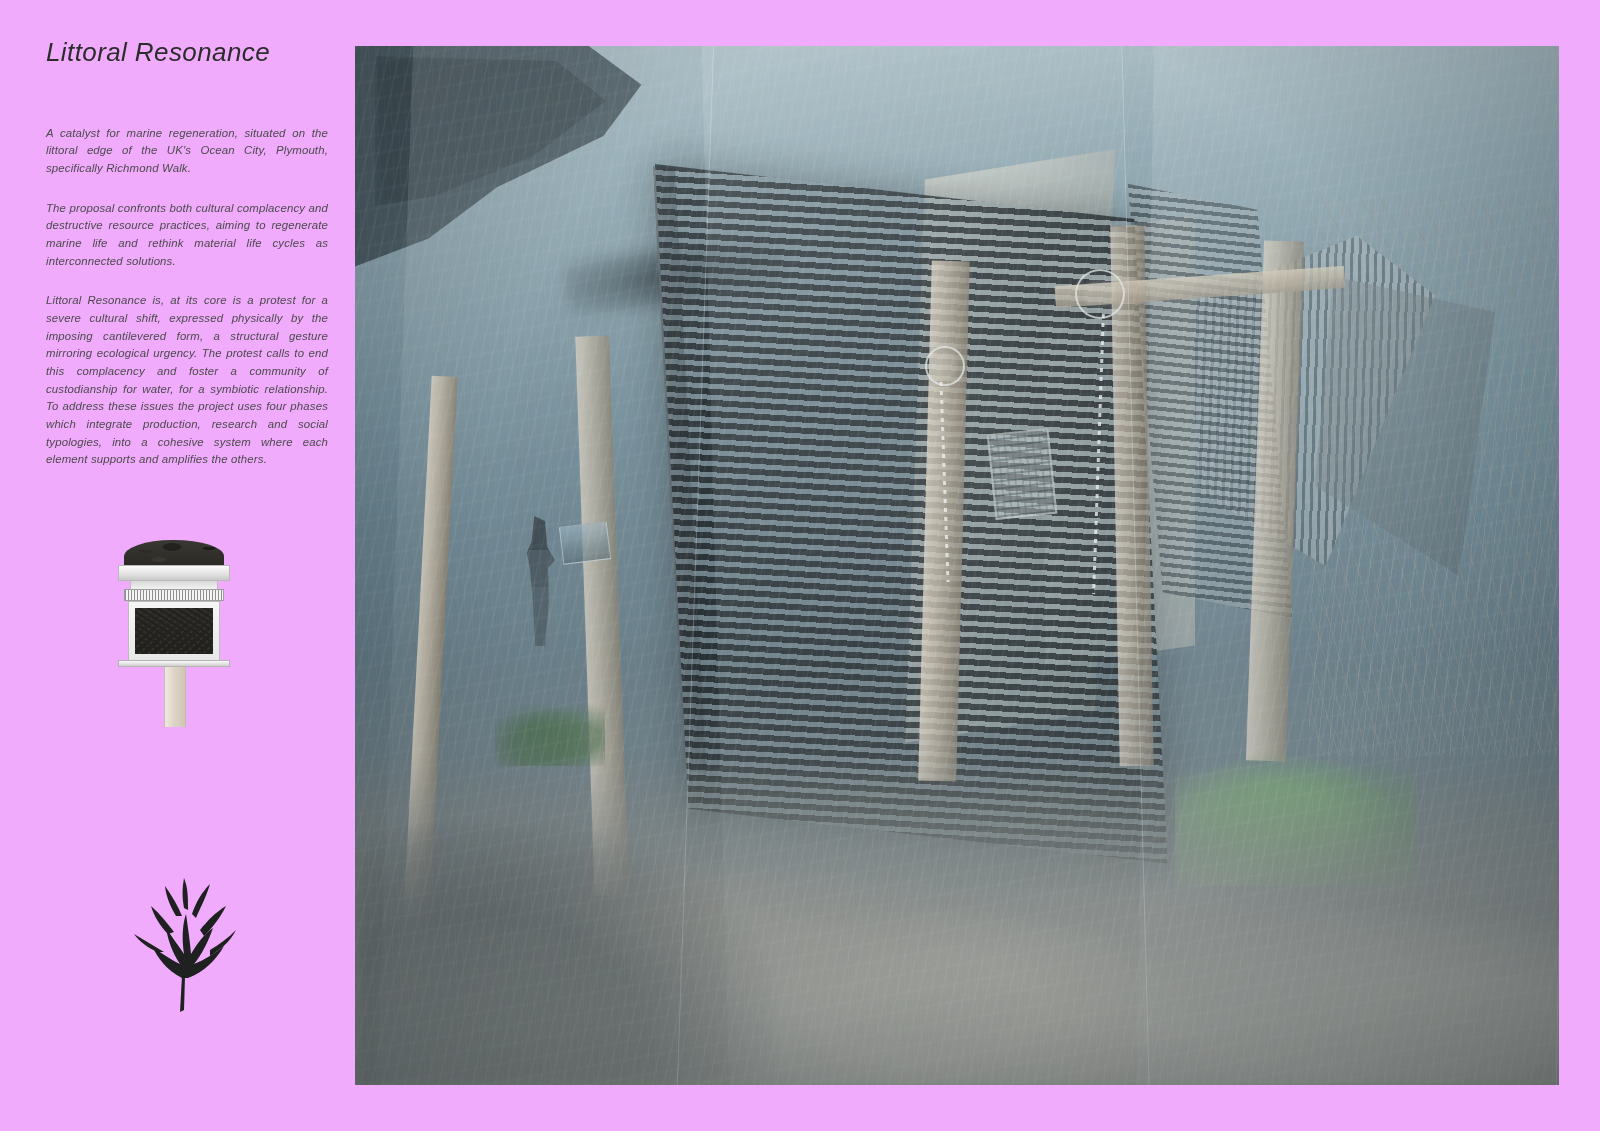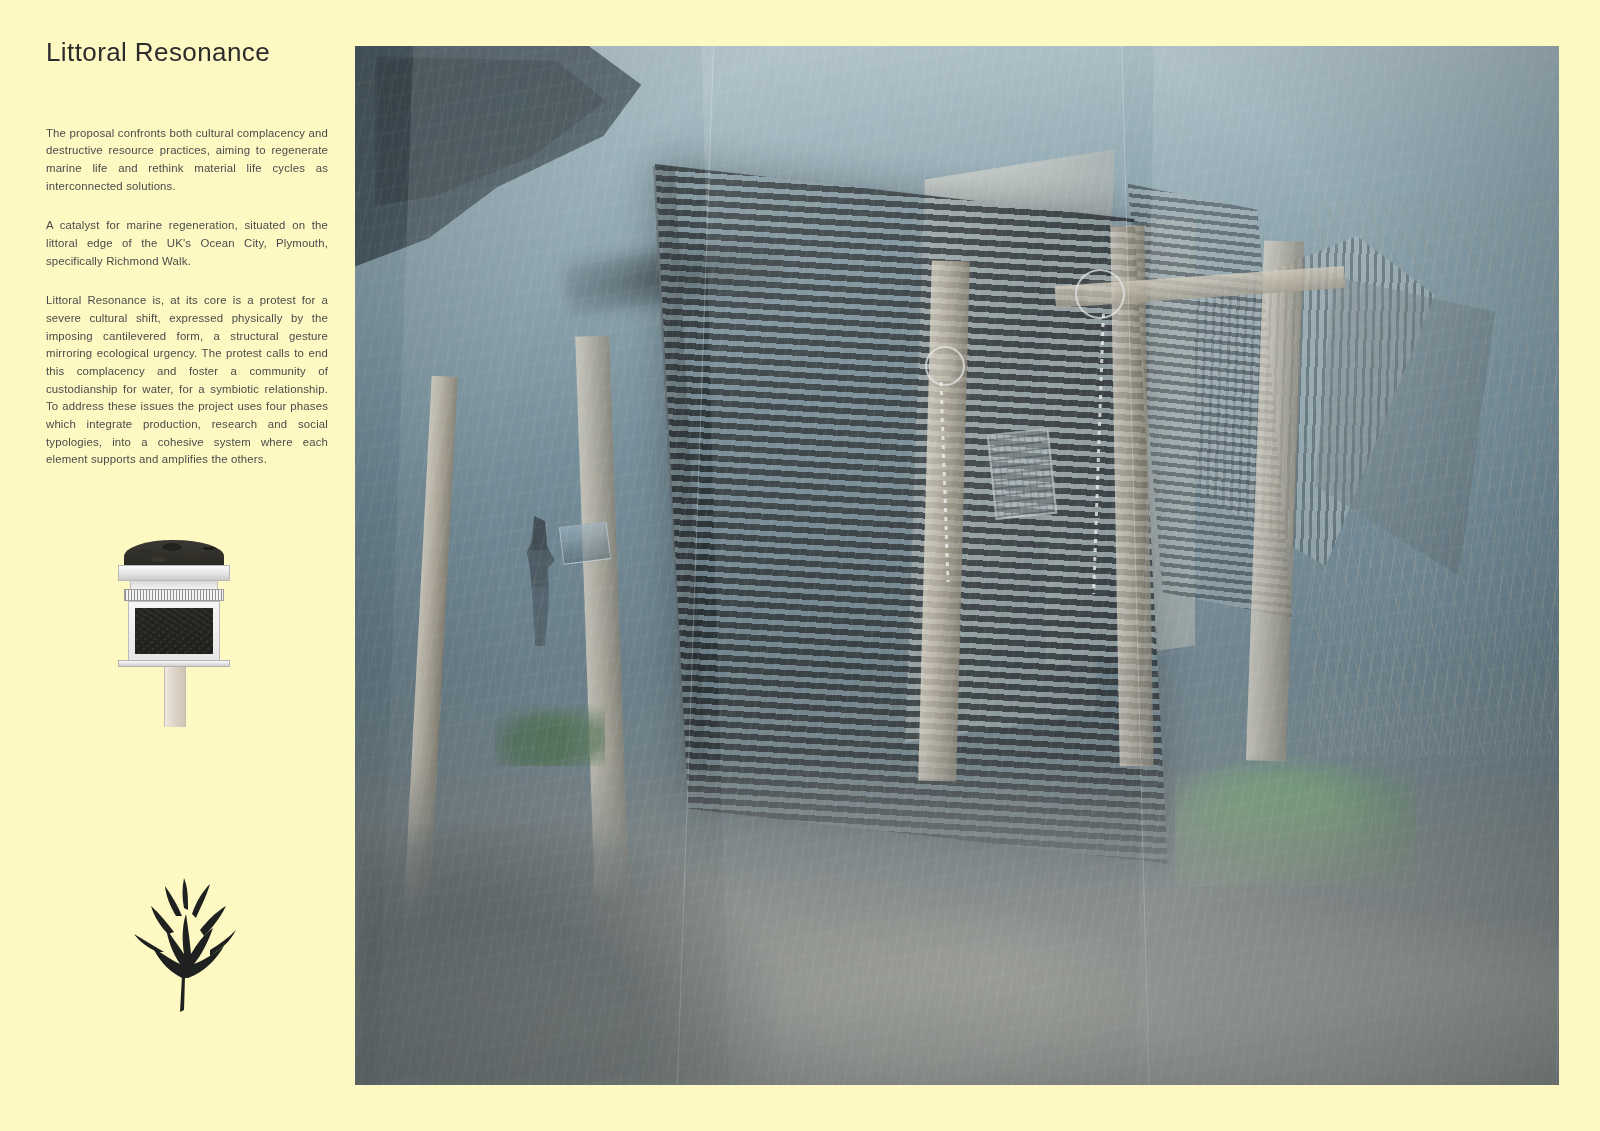--- a/index.html
+++ b/index.html
@@ -11,21 +11,22 @@
     width: 1600px;
     height: 1131px;
     font-family: "Liberation Sans", sans-serif;
     overflow: hidden;
     position: relative;
   }
 
   .board {
     position: absolute;
     inset: 0;
-    background: #fef9c3;
+    background: #f0abfc;
+    font-style: italic;
   }
 
   
   .left-col {
     position: absolute;
     left: 46px;
     top: 38px;
     width: 282px;
   }
 
@@ -364,22 +365,22 @@
     background: linear-gradient(180deg, rgba(190,200,200,0) 0%, rgba(186,192,190,0.22) 55%, rgba(176,180,176,0.32) 100%);
   }
 </style>
 </head>
 <body>
 
 <div class="board">
 
   <div class="left-col">
     <h1 class="project-title">Littoral Resonance</h1>
+    <p class="para">A catalyst for marine regeneration, situated on the littoral edge of the UK's Ocean City, Plymouth, specifically Richmond Walk.</p>
     <p class="para">The proposal confronts both cultural complacency and destructive resource practices, aiming to regenerate marine life and rethink material life cycles as interconnected solutions.</p>
-    <p class="para">A catalyst for marine regeneration, situated on the littoral edge of the UK's Ocean City, Plymouth, specifically Richmond Walk.</p>
     <p class="para">Littoral Resonance is, at its core is a protest for a severe cultural shift, expressed physically by the imposing cantilevered form, a structural gesture mirroring ecological urgency. The protest calls to end this complacency and foster a community of custodianship for water, for a symbiotic relationship. To address these issues the project uses four phases which integrate production, research and social typologies, into a cohesive system where each element supports and amplifies the others.</p>
   </div>
 
   <div class="specimen-stack">
     <div class="mod-soil-top"></div>
     <div class="mod-tray"></div>
     <div class="mod-gap"></div>
     <div class="mod-hatch"></div>
     <div class="mod-box">
       <div class="mod-box-fill"></div>

